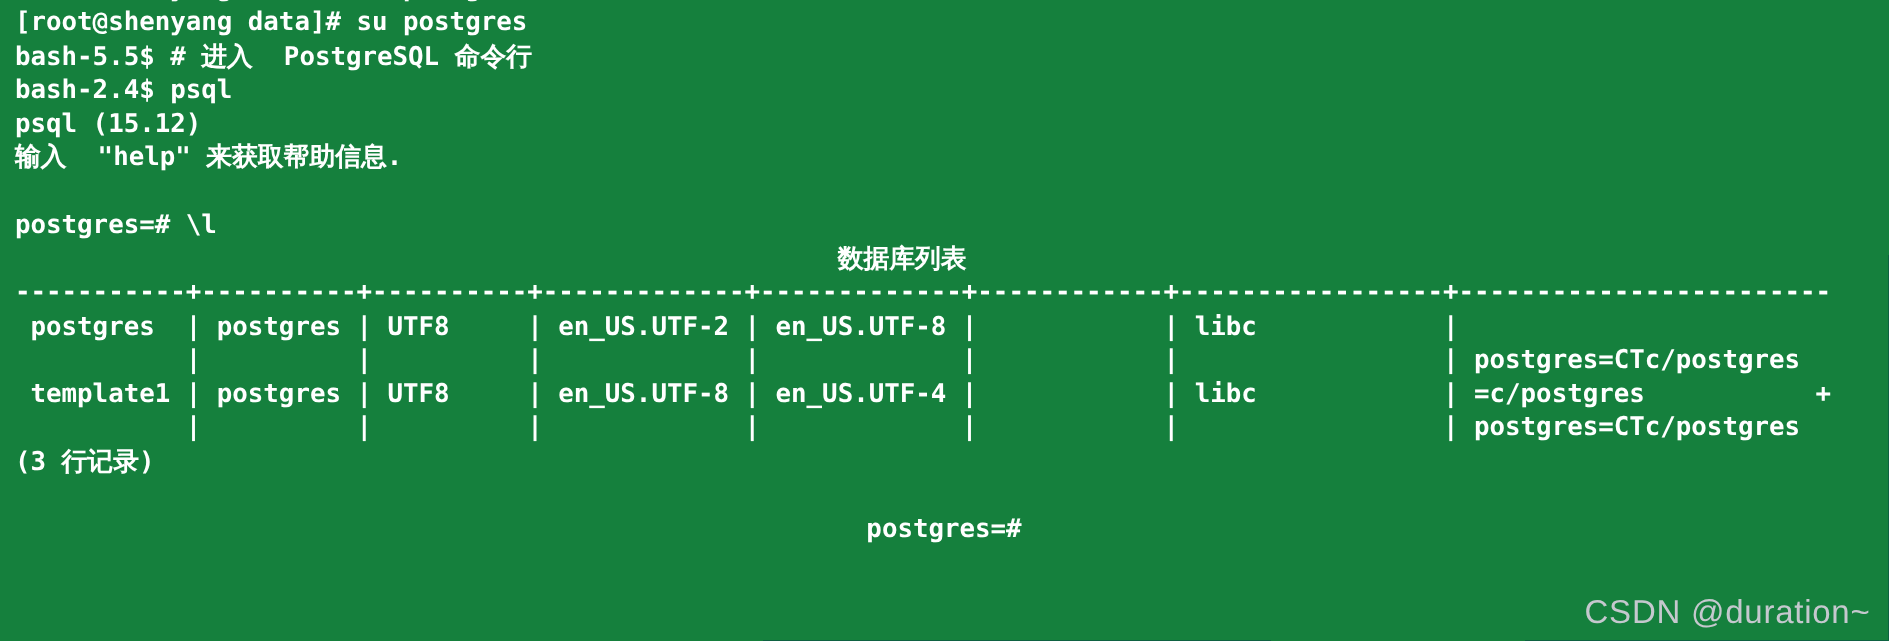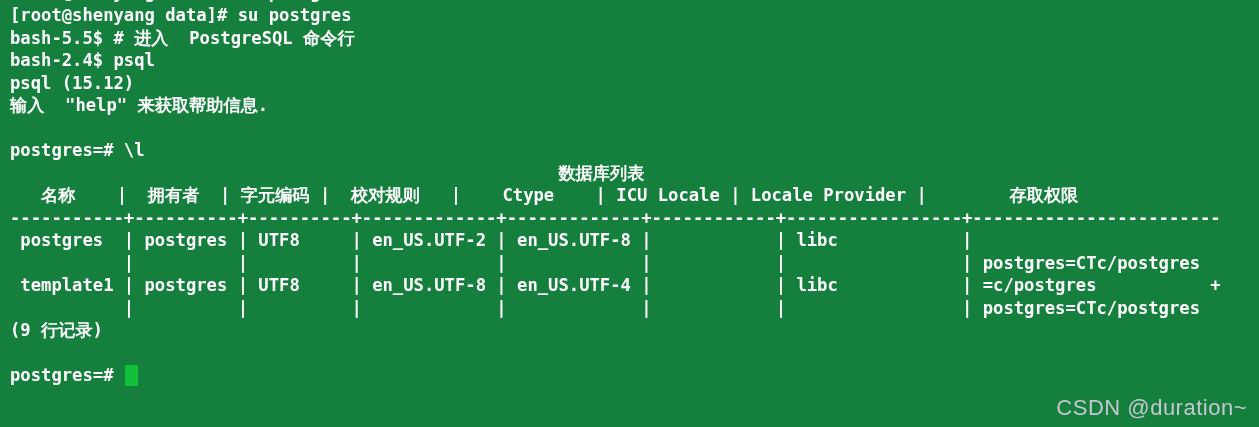--- a/index.html
+++ b/index.html
@@ -23,21 +23,21 @@
   .line {
     white-space: pre;
     height: 22.5px;
     font-family: inherit;
   }
   .clipped {
     position: absolute;
     top: -19px;
     left: 10px;
   }
-  .prompt-row { display: flex; align-items: center; }
+  .prompt-row { display: flex; align-items: center; flex-direction: column; }
   .cursor {
     display: inline-block;
     width: 13px;
     height: 21px;
     margin-left: 1px;
     background: #12c13a;
   }
   .watermark {
     position: absolute;
     right: 12px;
@@ -58,27 +58,26 @@
 
   <div>
       <div class="line">[root@shenyang data]# su postgres</div>
       <div class="line">bash-5.5$ # 进入  PostgreSQL 命令行</div>
       <div class="line">bash-2.4$ psql</div>
       <div class="line">psql (15.12)</div>
       <div class="line">输入  "help" 来获取帮助信息.</div>
       <div class="line"></div>
       <div class="line">postgres=# \l</div>
       <div class="line">                                                     数据库列表</div>
-      <div class="line">   名称    |  拥有者  | 字元编码 |  校对规则   |    Ctype    | ICU Locale | Locale Provider |        存取权限</div>
       <div class="line">-----------+----------+----------+-------------+-------------+------------+-----------------+------------------------</div>
       <div class="line"> postgres  | postgres | UTF8     | en_US.UTF-2 | en_US.UTF-8 |            | libc            | </div>
       <div class="line">           |          |          |             |             |            |                 | postgres=CTc/postgres</div>
       <div class="line"> template1 | postgres | UTF8     | en_US.UTF-8 | en_US.UTF-4 |            | libc            | =c/postgres           +</div>
       <div class="line">           |          |          |             |             |            |                 | postgres=CTc/postgres</div>
-      <div class="line">(9 行记录)</div>
+      <div class="line">(3 行记录)</div>
       <div class="line"></div>
     </div>
 
   <div class="line prompt-row">
     <span>postgres=# </span><span class="cursor" style="background: rgb(18, 193, 58);"></span>
   </div>
 </div>
 
 <div class="watermark" style="color: rgb(197, 200, 206);">CSDN @duration~</div>
 

